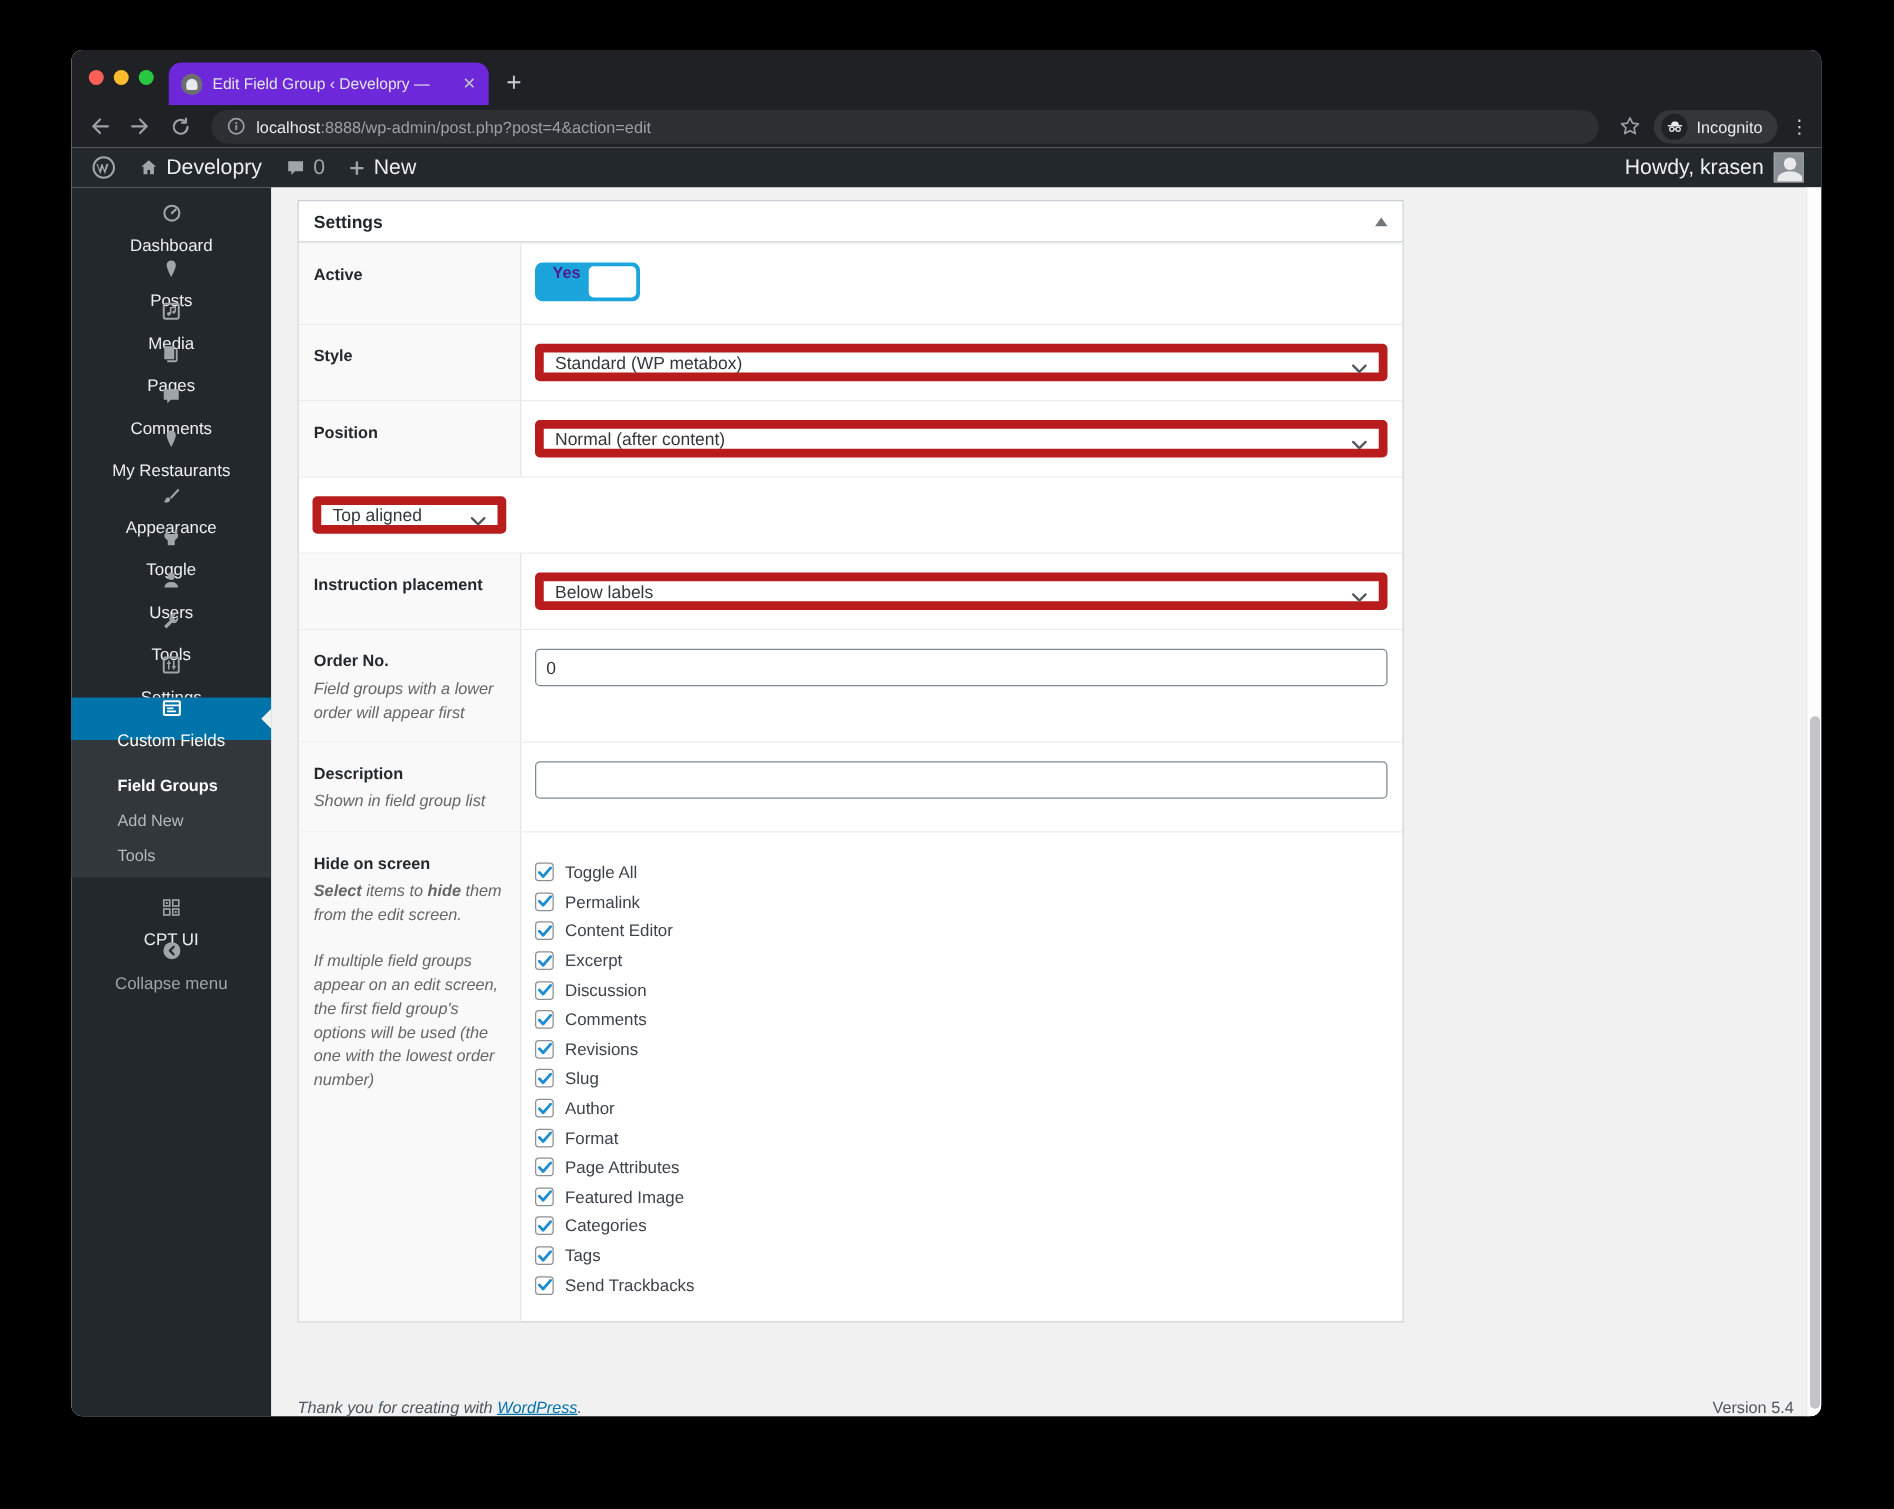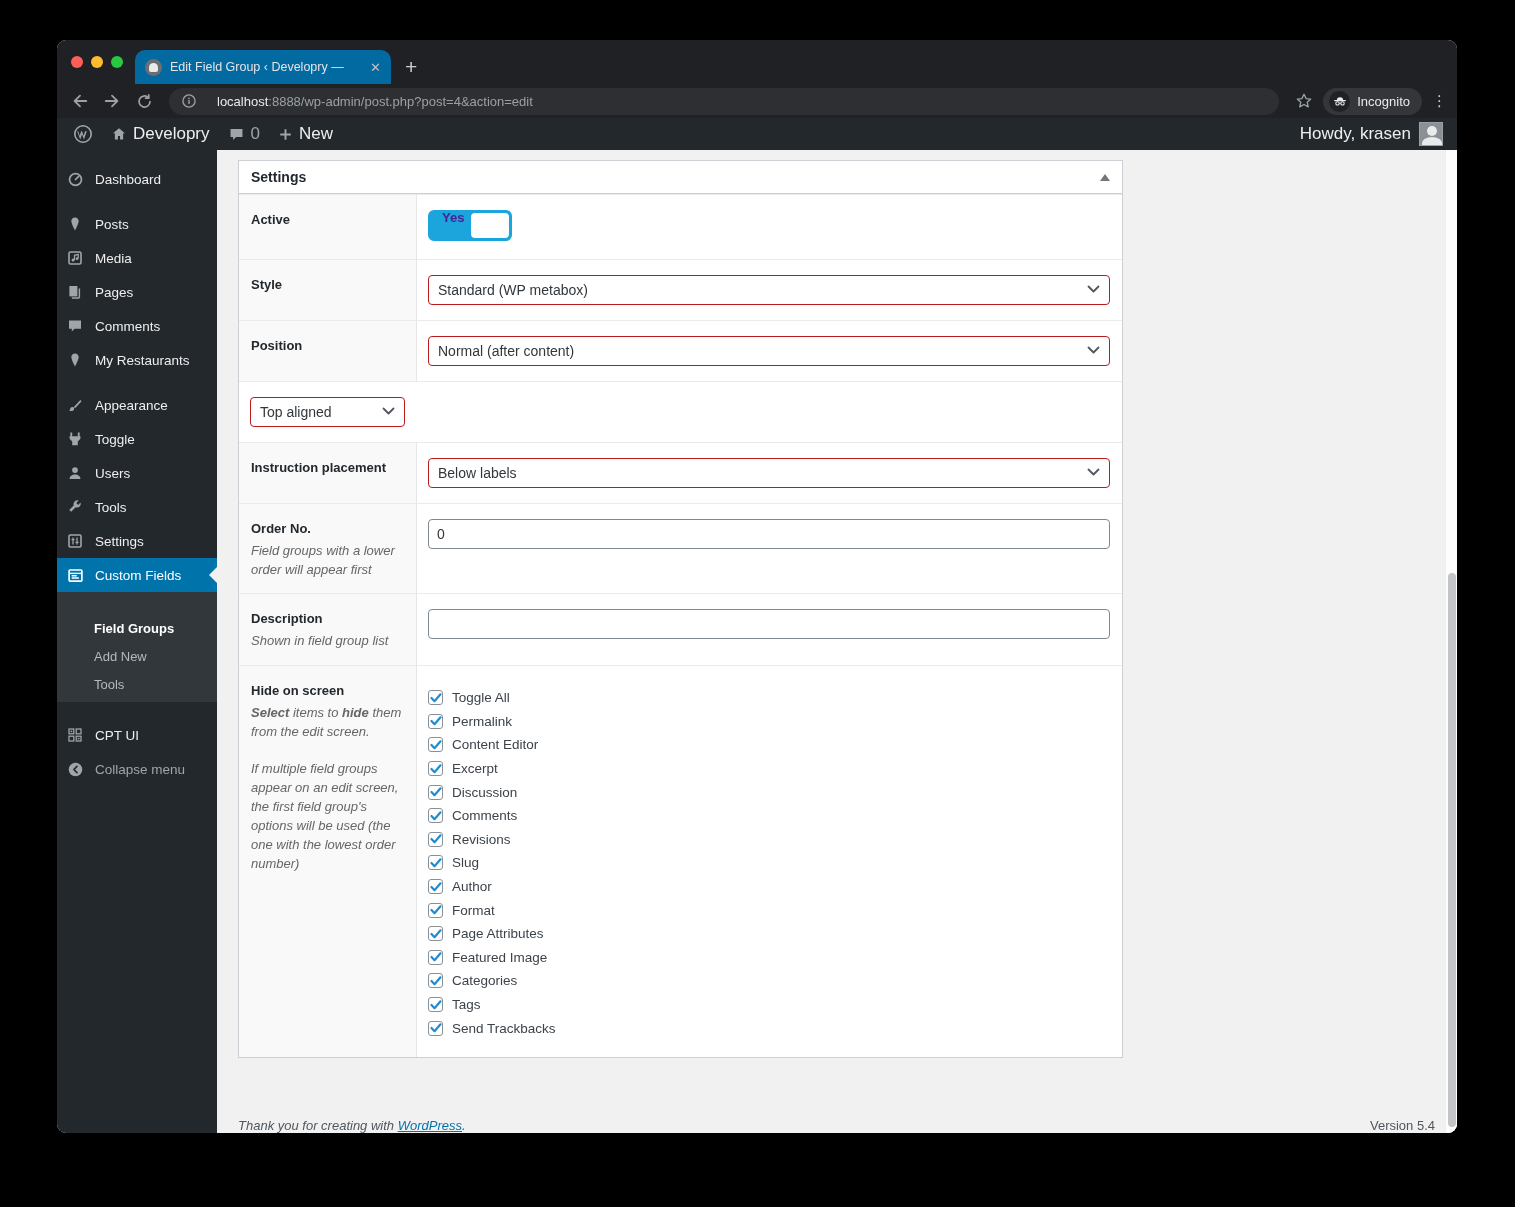--- a/index.html
+++ b/index.html
@@ -7,51 +7,51 @@
   .stage { position:relative; width:1515px; height:1207px; background:#000; overflow:hidden; }
 
   
   .window { position:absolute; left:57px; top:40px; width:1400px; height:1093px; border-radius:9px; overflow:hidden; background:#f1f1f1; display:flex; flex-direction:column; }
 
   
   .tabstrip { height:44px; background:#1f2124; display:flex; align-items:flex-end; flex:0 0 auto; position:relative; }
   .traffic { position:absolute; left:14px; top:16px; display:flex; gap:8px; }
   .dot { width:12px; height:12px; border-radius:50%; }
   .dot.r{background:#ff5f57}.dot.y{background:#febc2e}.dot.g{background:#28c840}
-  .tab { margin-left:78px; width:256px; height:34px; background:#0369a1; border-radius:10px 10px 0 0; display:flex; align-items:center; padding:0 10px; gap:8px; }
+  .tab { margin-left:78px; width:256px; height:34px; background:#6d28d9; border-radius:10px 10px 0 0; display:flex; align-items:center; padding:0 10px; gap:8px; }
   .favicon { width:17px; height:17px; border-radius:50%; background:#6d6e72; position:relative; flex:0 0 auto; }
   .favicon::after { content:''; position:absolute; left:4px; top:4px; width:9px; height:9px; border-radius:50% 50% 2px 2px; background:#e8eaed; }
   .tab-title { color:#e2e4e8; font-size:12.5px; white-space:nowrap; overflow:hidden; flex:1; }
   .tab-close { color:#bdc1c6; font-size:13px; flex:0 0 auto; cursor:default; }
   .newtab-btn { color:#c8cbcf; font-size:21px; font-weight:300; margin:0 0 7px 14px; line-height:1; }
 
   
   .toolbar { height:34px; background:#1f2124; display:flex; align-items:center; padding:0 10px; gap:6px; flex:0 0 auto; }
   .nav-ic { width:26px; height:26px; display:flex; align-items:center; justify-content:center; color:#9aa0a6; flex:0 0 auto; }
-  .omnibox { flex:1; height:27px; background:#2d2f33; border-radius:14px; margin:0 6px; display:flex; align-items:center; padding:0 12px; gap:20px; min-width:0; }
+  .omnibox { flex:1; height:27px; background:#2d2f33; border-radius:14px; margin:0 6px; display:flex; align-items:center; padding:0 12px; gap:8px; min-width:0; }
   .url { font-size:13px; white-space:nowrap; overflow:hidden; color:#9aa0a6; }
   .url b { color:#e8eaed; font-weight:400; }
   .incog-chip { height:27px; background:#35363a; border-radius:14px; display:flex; align-items:center; gap:7px; padding:0 12px 0 6px; color:#e8eaed; font-size:13px; flex:0 0 auto; }
   .incog-circ { width:21px; height:21px; border-radius:50%; background:#1f2124; display:flex; align-items:center; justify-content:center; }
   .kebab { color:#c8cbcf; font-size:15px; letter-spacing:0; margin-left:4px; }
 
   
   .adminbar { height:32px; background:#23282d; color:#eee; display:flex; align-items:center; font-size:17px; flex:0 0 auto; padding:0 14px 0 8px; gap:2px; }
   .ab-item { display:flex; align-items:center; gap:6px; padding:0 8px; height:32px; color:#eee; }
   .ab-item svg { flex:0 0 auto; }
   .ab-count { color:#a0a5aa; }
   .ab-right { margin-left:auto; display:flex; align-items:center; gap:8px; }
   .avatar { width:24px; height:24px; background:#8a9095; position:relative; overflow:hidden; border:1px solid #9aa0a5; }
   .avatar::before { content:''; position:absolute; left:7px; top:3px; width:10px; height:10px; border-radius:50%; background:#e8eaec; }
   .avatar::after { content:''; position:absolute; left:2px; top:14px; width:20px; height:12px; border-radius:50% 50% 0 0; background:#e8eaec; }
 
   
   .wpbody { flex:1; display:flex; min-height:0; }
   .sidebar { width:160px; background:#23282d; flex:0 0 auto; padding-top:12px; font-size:13.5px; }
-  .menu-item { height:34px; display:flex; align-items:center; gap:10px; padding:0 8px; color:#eee; position:relative; }
+  .menu-item { height:34px; display:flex; align-items:center; gap:10px; padding:0 8px; color:#eee; position:relative;flex-direction:column; }
   .menu-item .mi-icon { width:20px; display:flex; justify-content:center; color:#a0a5aa; flex:0 0 auto; }
   .menu-item.gap { margin-top:11px; }
   .menu-item.active { background:#0073aa; color:#fff; }
   .menu-item.active .mi-icon { color:#fff; }
   .menu-item.active::after { content:''; position:absolute; right:0; top:50%; margin-top:-8px; border:8px solid transparent; border-right-color:#f1f1f1; }
   .submenu { background:#32373c; padding:22px 0 4px; }
   .submenu-item { height:28px; display:flex; align-items:center; padding:0 12px 0 37px; color:#b4b9be; font-size:13px; }
   .submenu-item.current { color:#fff; font-weight:bold; }
   .collapse-item { color:#a0a5aa; }
 
@@ -68,21 +68,21 @@
   .lbl { background:#f9f9f9; border-right:1px solid #e6e6e6; padding:17px 12px 14px; }
   .lbl .l-title { font-size:13px; font-weight:bold; color:#23282d; }
   .lbl .l-desc { font-size:13px; font-style:italic; color:#666; line-height:19px; margin-top:5px; }
   .lbl .l-desc + .l-desc { margin-top:18px; }
   .val { padding:15px 12px 15px 11px; }
 
   .switch { width:84px; height:31px; background:#1ca5dc; border-radius:6px; position:relative; }
   .switch .on-label { position:absolute; left:14px; top:0; height:15px; display:flex; align-items:center; color:#4c1d95; font-size:13px; font-weight:bold; }
   .switch .knob { position:absolute; right:3px; top:3px; width:38px; height:25px; background:#fff; border-radius:4px; }
 
-  .sel { position:relative; height:30px; border:1px solid #b91c1c; border-radius:4px; background:#fff; display:flex; align-items:center; padding:0 30px 0 9px; font-size:14px; color:#32373c; }
+  .sel { position:relative; height:30px; border:7px solid #b91c1c; border-radius:4px; background:#fff; display:flex; align-items:center; padding:0 30px 0 9px; font-size:14px; color:#32373c; }
   .sel svg { position:absolute; right:9px; top:9px; }
   .txt { width:100%; height:30px; border:1px solid #7e8993; border-radius:4px; padding:0 8px; font-size:14px; color:#32373c; font-family:inherit; background:#fff; }
 
   .cb-list { padding:5px 0 2px; }
   .cb-row { display:flex; align-items:center; height:23.6px; gap:9px; }
   .cb { width:15px; height:15px; border:1px solid #8c8f94; border-radius:3px; background:#fff; display:flex; align-items:center; justify-content:center; flex:0 0 auto; }
   .cb-label { font-size:13.5px; color:#3c434a; }
 
   .wp-footer { position:absolute; left:21px; right:22px; top:968px; display:flex; justify-content:space-between; align-items:baseline; font-size:13px; color:#50575e; }
   .thanks { font-style:italic; }

